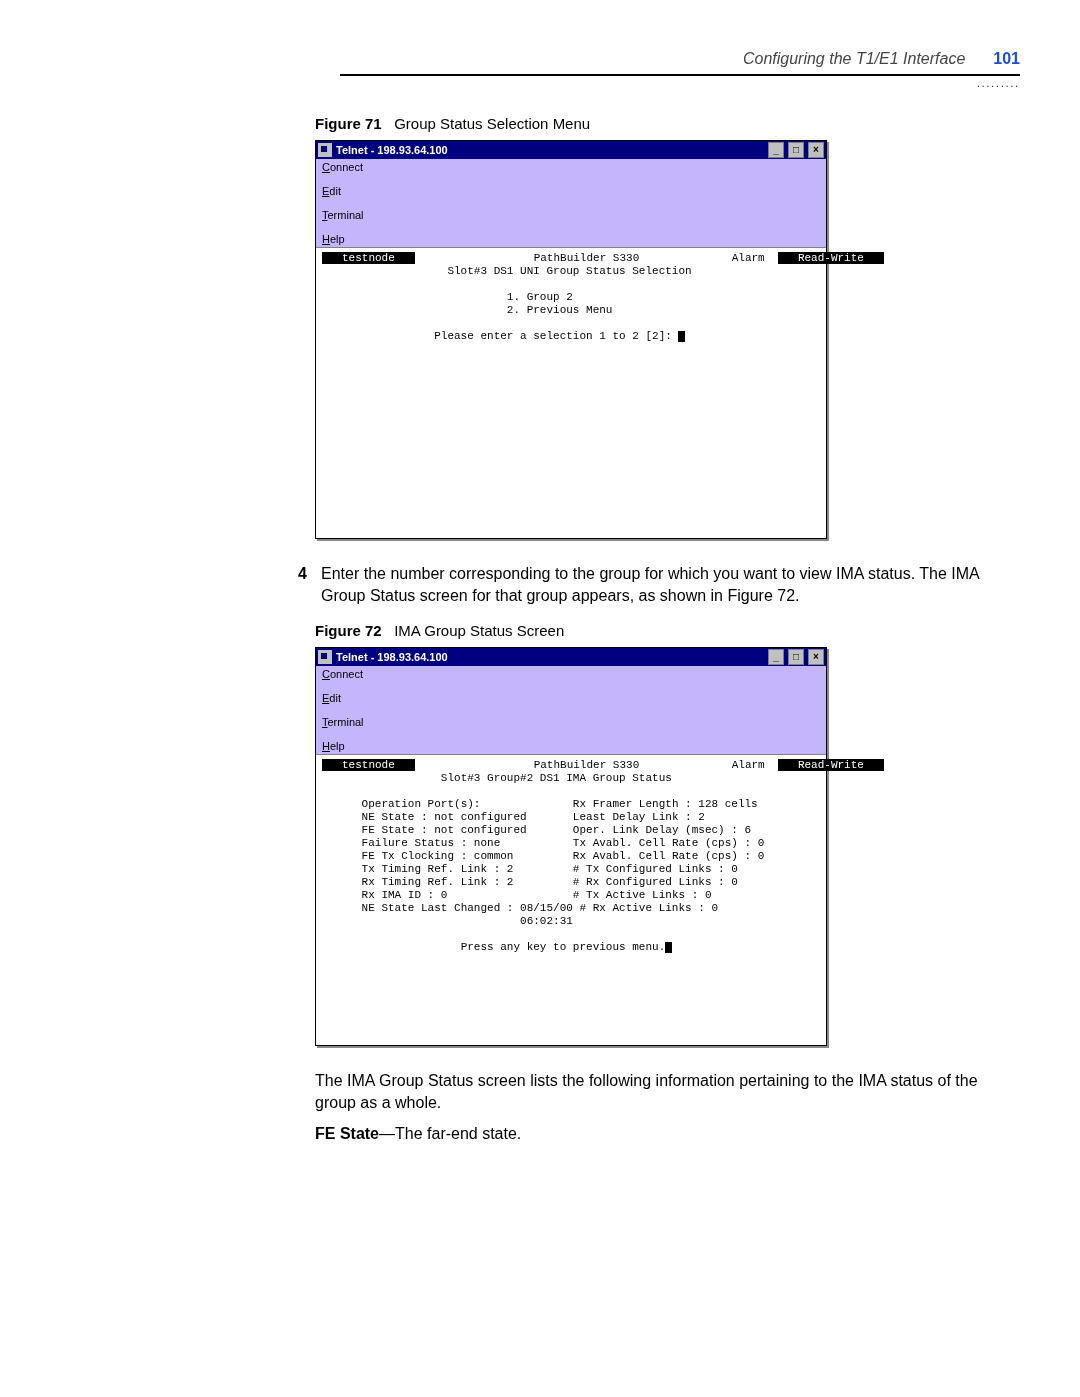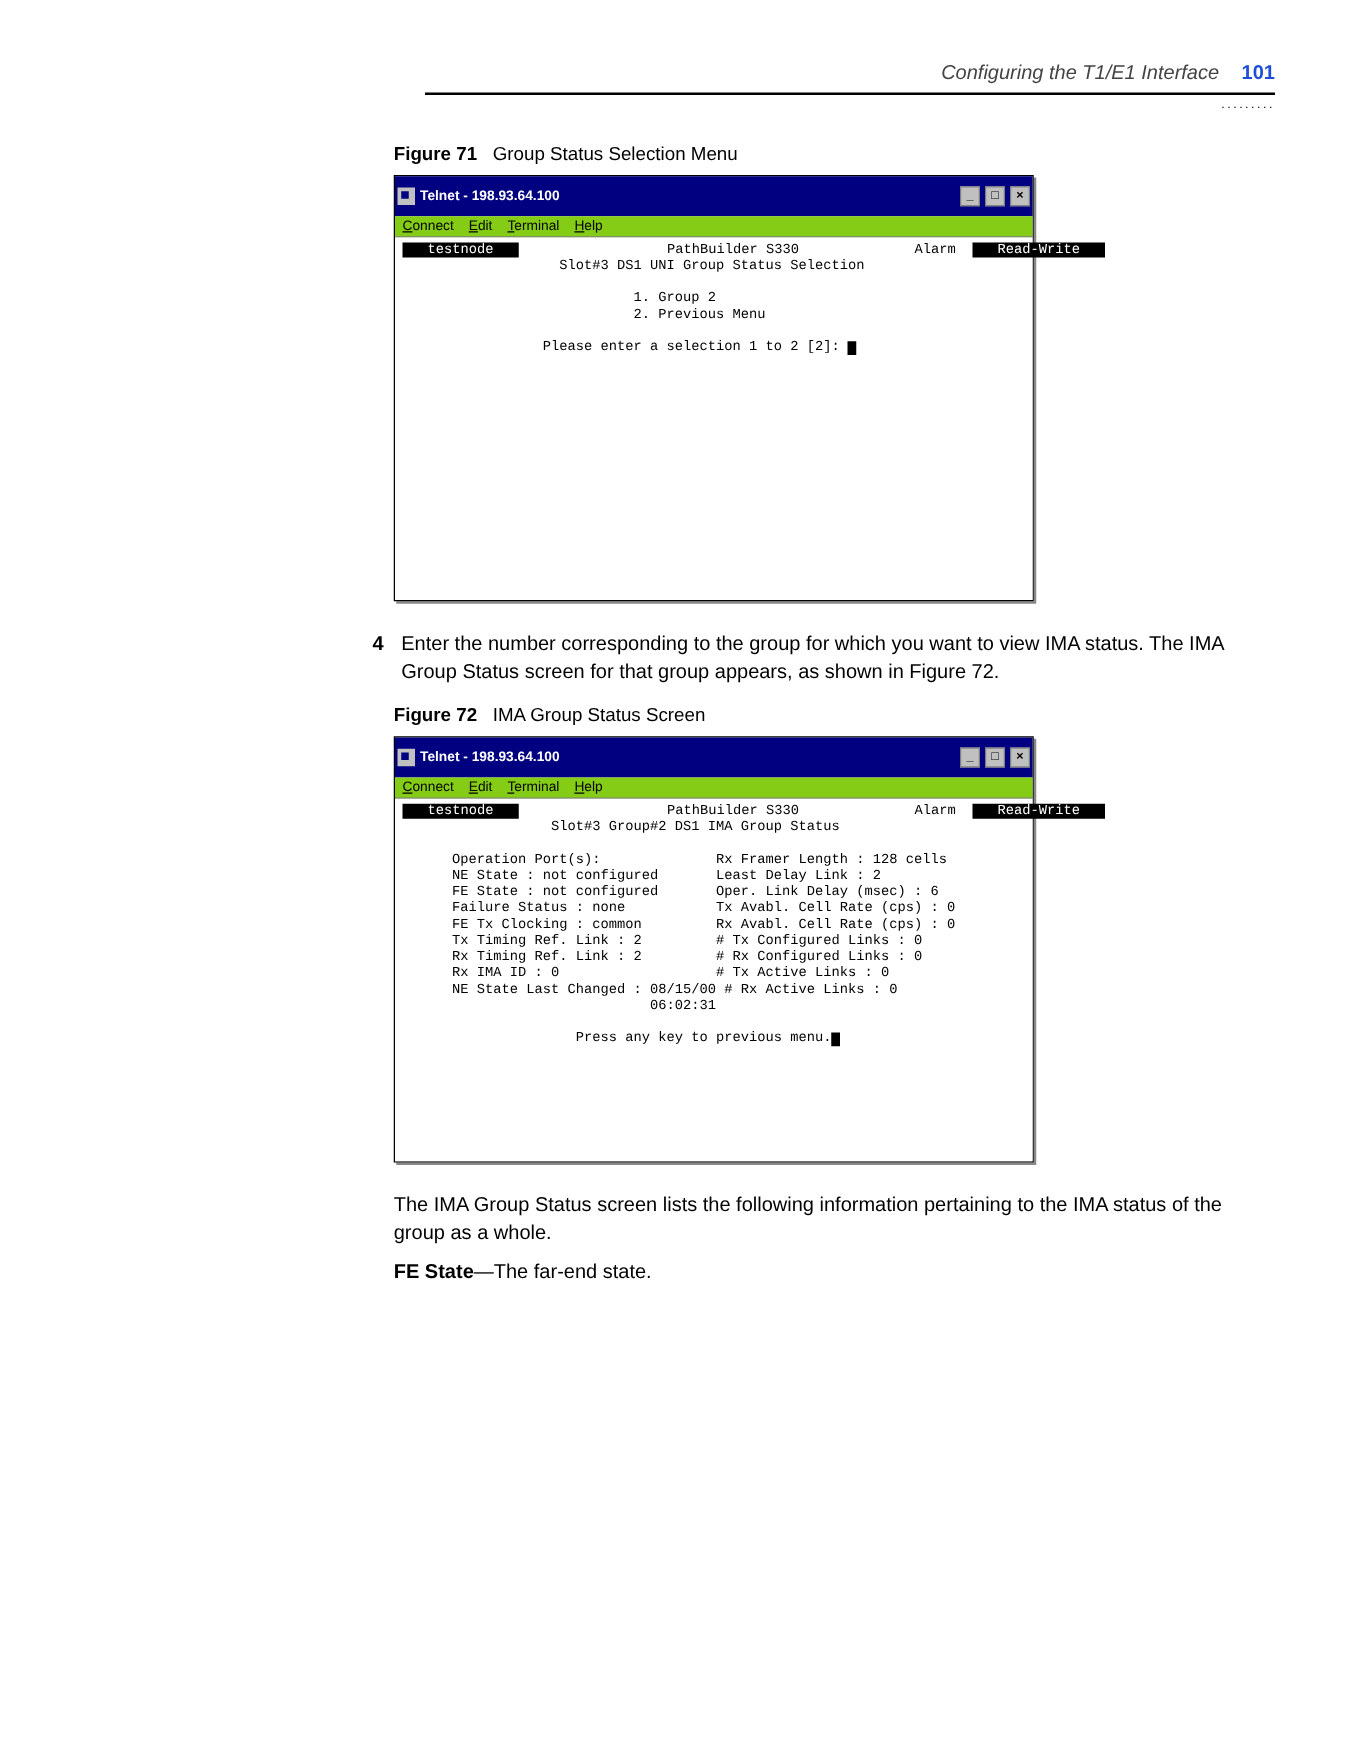--- a/index.html
+++ b/index.html
@@ -14,21 +14,21 @@
     width: 1080px;
     height: 1397px;
     box-sizing: border-box;
     padding: 50px 60px 50px 60px;
     position: relative;
   }
   .header-line {
     display: flex;
     justify-content: flex-end;
     align-items: center;
-    gap: 18px;
+    gap: 28px;
     font-style: italic;
     color: #444;
     font-size: 16px;
     margin-bottom: 6px;
   }
   .header-line .pagenum {
     font-style: normal;
     font-weight: bold;
     color: #1d4ed8;
   }
@@ -61,21 +61,21 @@
     border: 1px solid #000;
     background: #fff;
     box-shadow: 2px 2px 0 #888;
     margin-bottom: 24px;
   }
   .titlebar {
     background: #000080;
     color: #fff;
     display: flex;
     align-items: center;
-    height: 32px;
+    height: 18px;
     font-family: "MS Sans Serif", Arial, sans-serif;
     font-size: 11px;
     font-weight: bold;
     padding: 0 2px;
     gap: 4px;
   }
   .titlebar .tb-icon {
     width: 14px; height: 14px;
     background: #c0c0c0;
     display: inline-block;
@@ -94,27 +94,28 @@
     background: #c0c0c0;
     color: #000;
     font-size: 10px;
     line-height: 14px;
     text-align: center;
     border: 1px solid #808080;
     font-weight: bold;
     font-family: Arial, sans-serif;
   }
   .menubar {
-    background: #84cc16;
+    background: #c4b5fd;
     font-family: "MS Sans Serif", Arial, sans-serif;
     font-size: 11px;
     padding: 2px 6px;
     display: flex;
     gap: 12px;
     border-bottom: 1px solid #808080;
+    flex-direction: column;
   }
   .menubar span u { text-decoration: underline; }
   .terminal {
     background: #fff;
     color: #000;
     font-family: "Courier New", monospace;
     font-size: 11px;
     line-height: 13px;
     padding: 4px 6px 6px 6px;
     white-space: pre;

